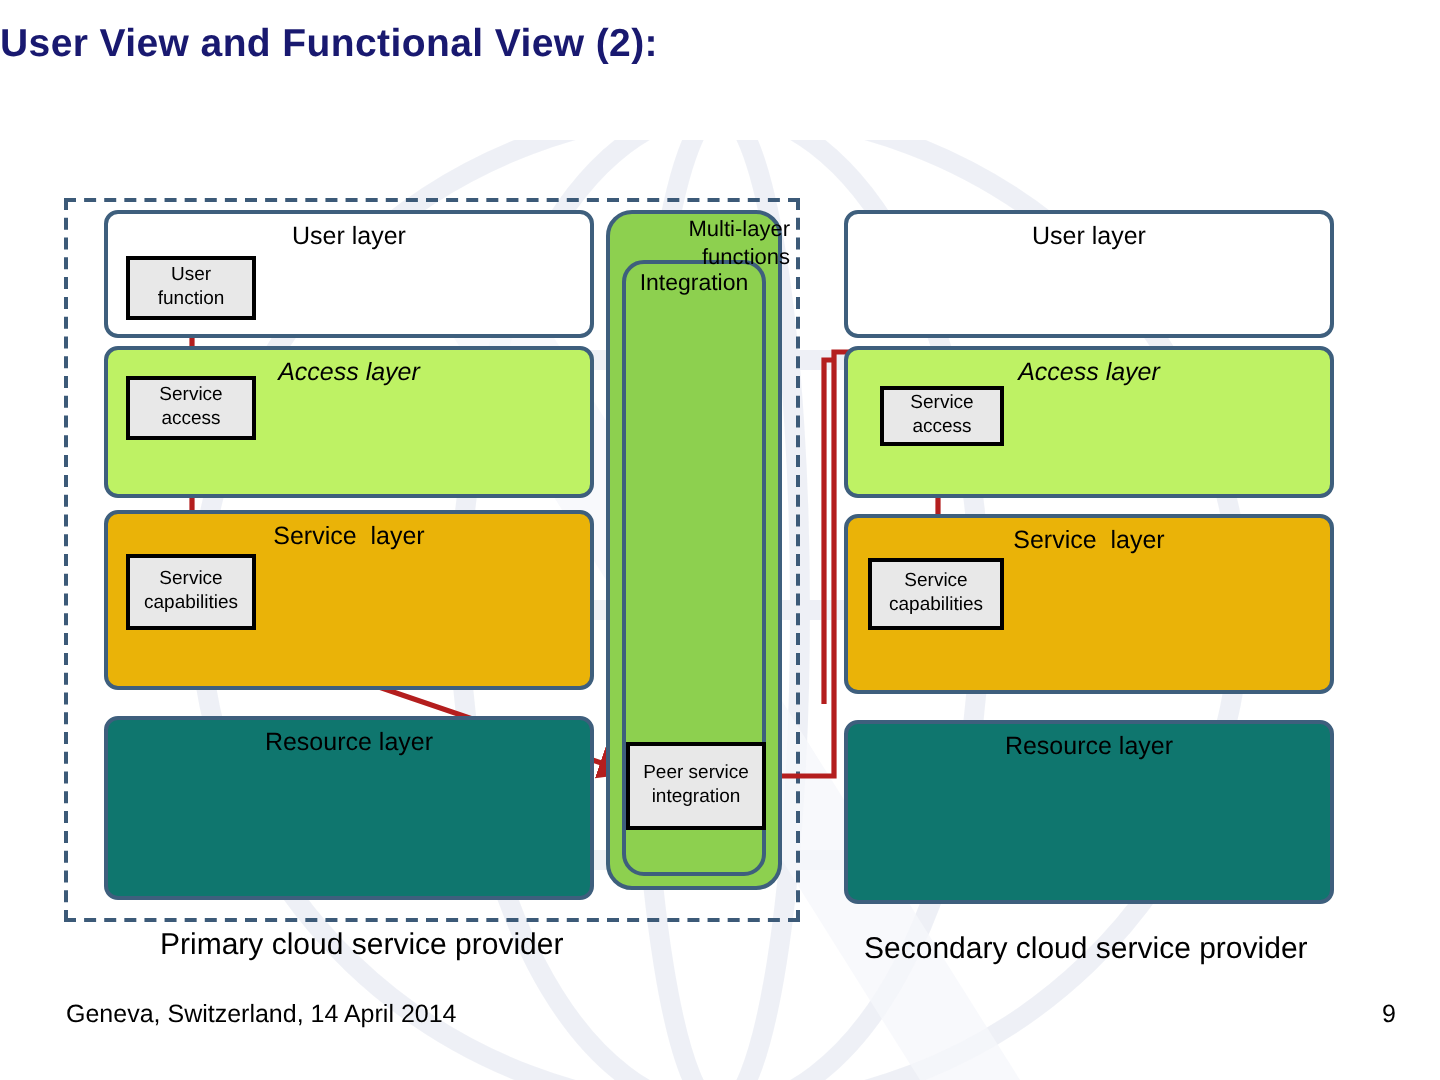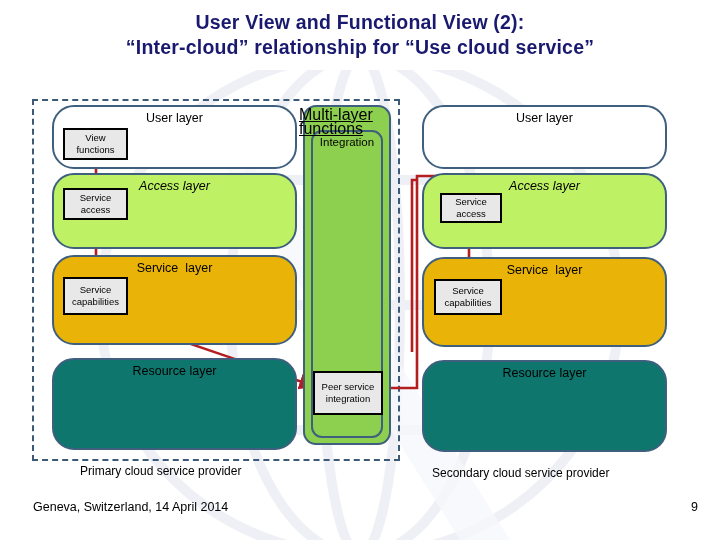--- a/index.html
+++ b/index.html
@@ -25,21 +25,21 @@
     pointer-events: none;
     z-index: 0;
     opacity: 0.5;
   }
 
   #slide-title {
     position: absolute;
     left: 0;
     top: 10px;
     width: 720px;
-    text-align: center;
+    text-align: left;
     color: #191970;
     font-weight: bold;
     font-size: 19.5px;
     line-height: 25px;
     letter-spacing: 0.2px;
     z-index: 5;
   }
   #slide-title .title-line { display: block; white-space: pre; }
 
   #diagram {
@@ -61,21 +61,21 @@
     border: 2px dashed #3c5a78;
     box-sizing: border-box;
     z-index: 1;
   }
 
   
   .layer {
     position: absolute;
     box-sizing: border-box;
     border: 2px solid #3e5f7d;
-    border-radius: 22px;
+    border-radius: 7px;
     z-index: 3;
   }
   .layer-label {
     position: absolute;
     top: 4px;
     left: 0;
     width: 100%;
     text-align: center;
     font-size: 12.5px;
     color: #000000;
@@ -97,27 +97,26 @@
     border: 2px solid #3e5f7d;
     border-radius: 13px;
     box-sizing: border-box;
     z-index: 3;
   }
   #multilayer-label {
     position: absolute;
     left: 299px;
     top: 108px;
     width: 96px;
-    text-align: left;
-    font-size: 16px;
+    text-align: right;
+    font-size: 11px;
     color: #000;
     line-height: 14px;
     z-index: 5;
     white-space: pre-line;
-    text-decoration: underline;
   }
   #integration-box {
     position: absolute;
     left: 311px;
     top: 130px;
     width: 72px;
     height: 308px;
     background: #8dd04f;
     border: 2px solid #3e5f7d;
     border-radius: 11px;
@@ -148,21 +147,21 @@
     color: #000;
     line-height: 12px;
     text-align: center;
     z-index: 6;
   }
   .func-box span { display: block; white-space: pre; }
 
   
   .provider-caption {
     position: absolute;
-    font-size: 12px;
+    font-size: 15px;
     color: #000;
     white-space: nowrap;
     z-index: 5;
   }
 
   
   #footer-location {
     position: absolute;
     left: 33px;
     top: 500px;
@@ -192,21 +191,20 @@
     <path d="M95 110 L545 110"></path>
     <path d="M95 360 L545 360"></path>
   </g>
   <g fill="#eef0f7" opacity="0.8">
     <path d="M150 40 L420 470 L470 470 L200 40 Z"></path>
   </g>
 </svg>
 
 <div id="slide-title">
   <span class="title-line">User View and Functional View (2):</span>
-  <span class="title-line">“Inter-cloud” relationship for “Use cloud service”</span>
 </div>
 
 <div id="primary-boundary"></div>
 
 <div class="layer layer-user" style="left:52px; top:105px; width:245px; height:64px;">
   <div class="layer-label">User layer</div>
 </div>
 
 <div class="layer layer-access" style="left:52px; top:173px; width:245px; height:76px;">
   <div class="layer-label">Access layer</div>
@@ -214,22 +212,22 @@
 
 <div class="layer layer-service" style="left:52px; top:255px; width:245px; height:90px;">
   <div class="layer-label">Service  layer</div>
 </div>
 
 <div class="layer layer-resource" style="left:52px; top:358px; width:245px; height:92px;">
   <div class="layer-label">Resource layer</div>
 </div>
 
 <div class="func-box" style="left:63px; top:128px; width:65px; height:32px;">
-  <span>View</span>
-  <span>functions</span>
+  <span>User</span>
+  <span>function</span>
 </div>
 
 <div class="func-box" style="left:63px; top:188px; width:65px; height:32px;">
   <span>Service</span>
   <span>access</span>
 </div>
 
 <div class="func-box" style="left:63px; top:277px; width:65px; height:38px;">
   <span>Service</span>
   <span>capabilities</span>

